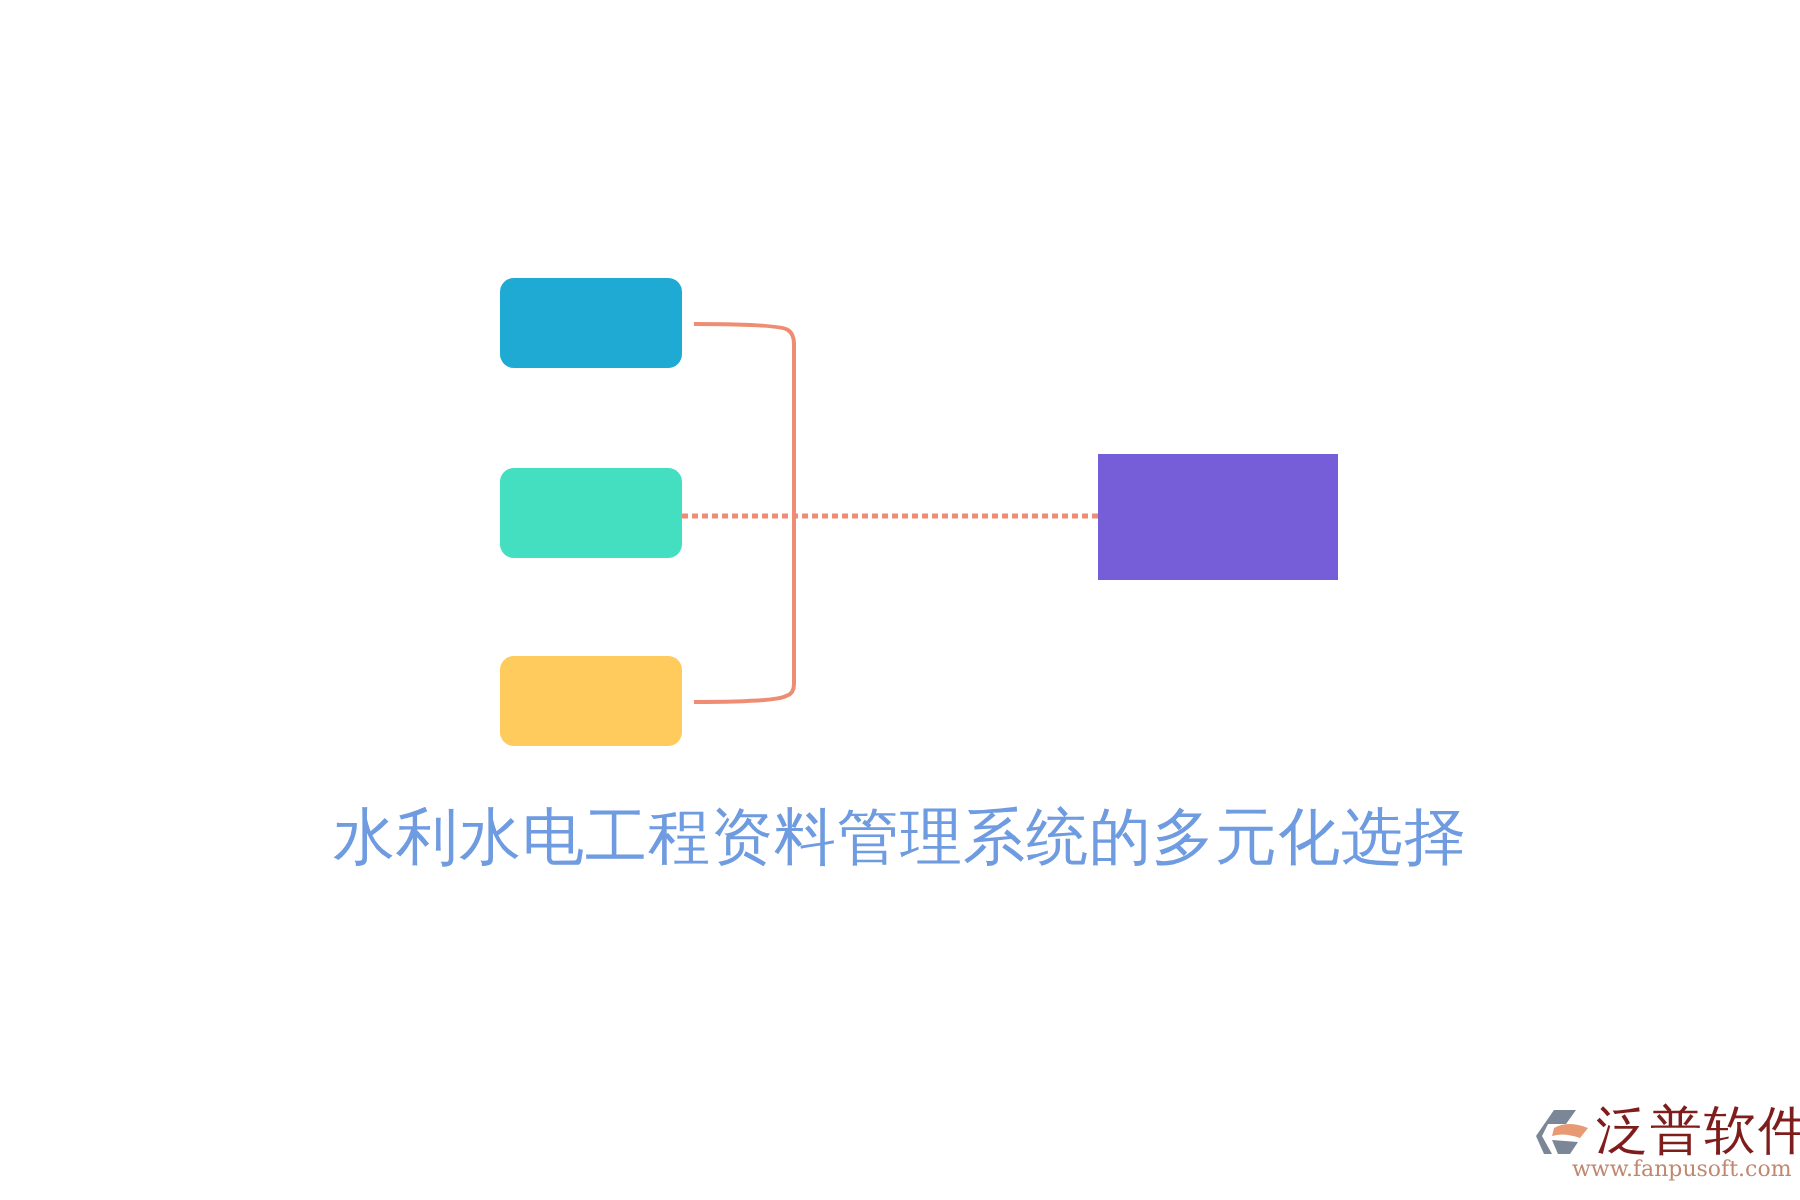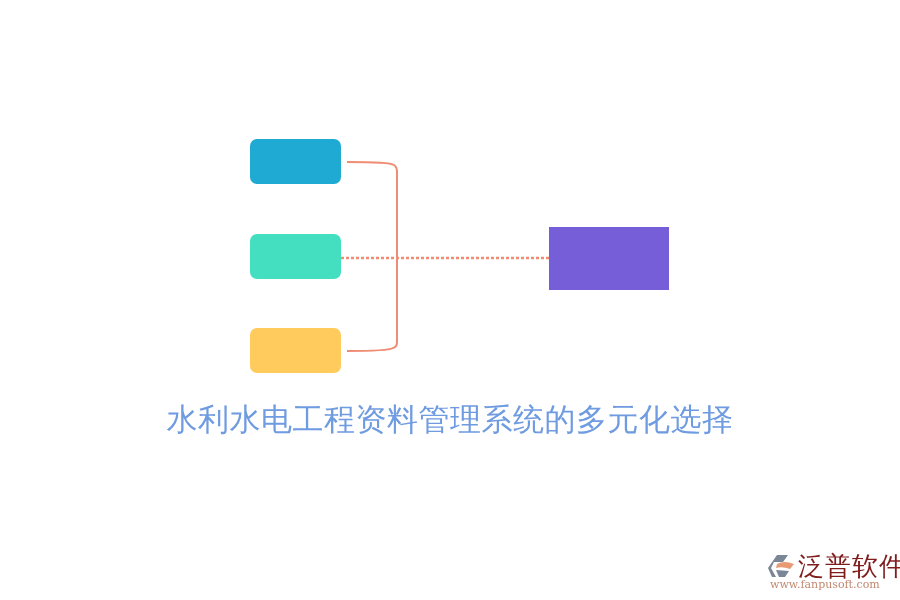--- a/index.html
+++ b/index.html
@@ -69,21 +69,21 @@
       top: 0;
       font-family: "DejaVu Sans", "Liberation Sans", sans-serif;
       font-size: 26px;
       line-height: 28px;
       color: #7f1d1d;
       white-space: nowrap;
       letter-spacing: 1px;
     }
     .logo-url {
       position: absolute;
-      left: 2px;
+      left: 18px;
       top: 27px;
       font-family: "DejaVu Serif", "Liberation Serif", serif;
       font-size: 11px;
       line-height: 12px;
       color: #c08870;
       white-space: nowrap;
     }
   </style>
 </head>
 <body>

